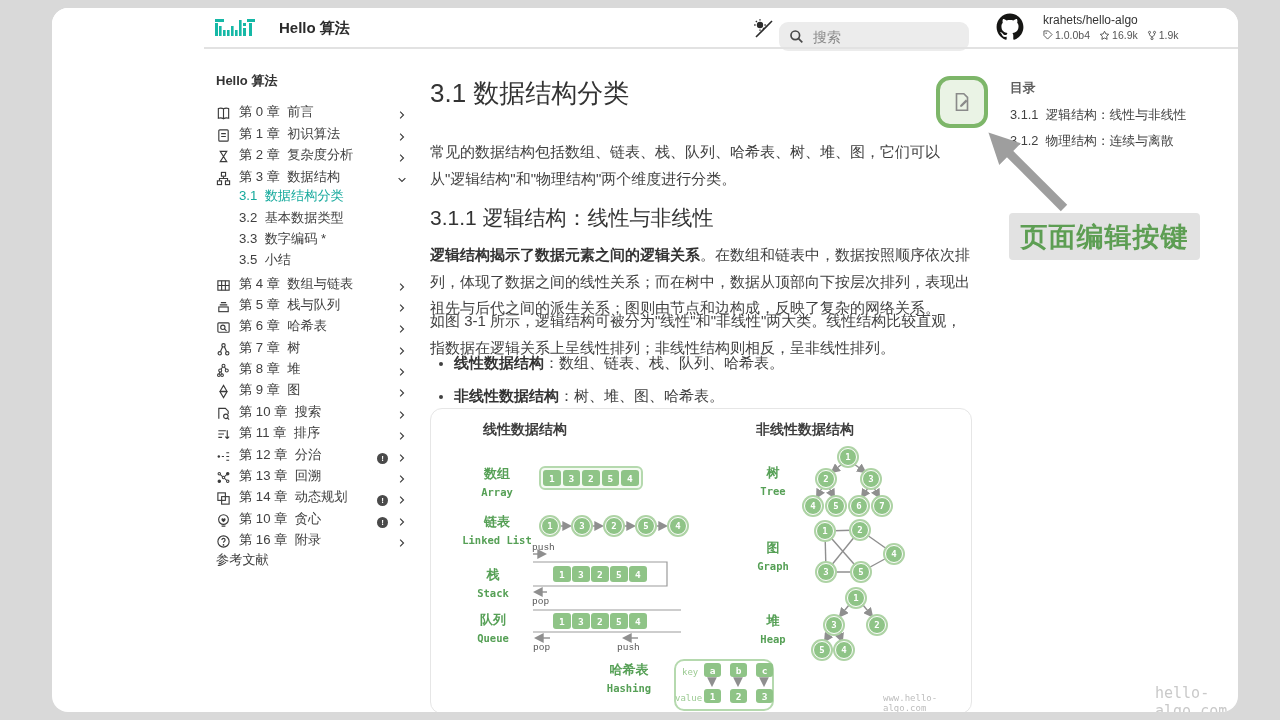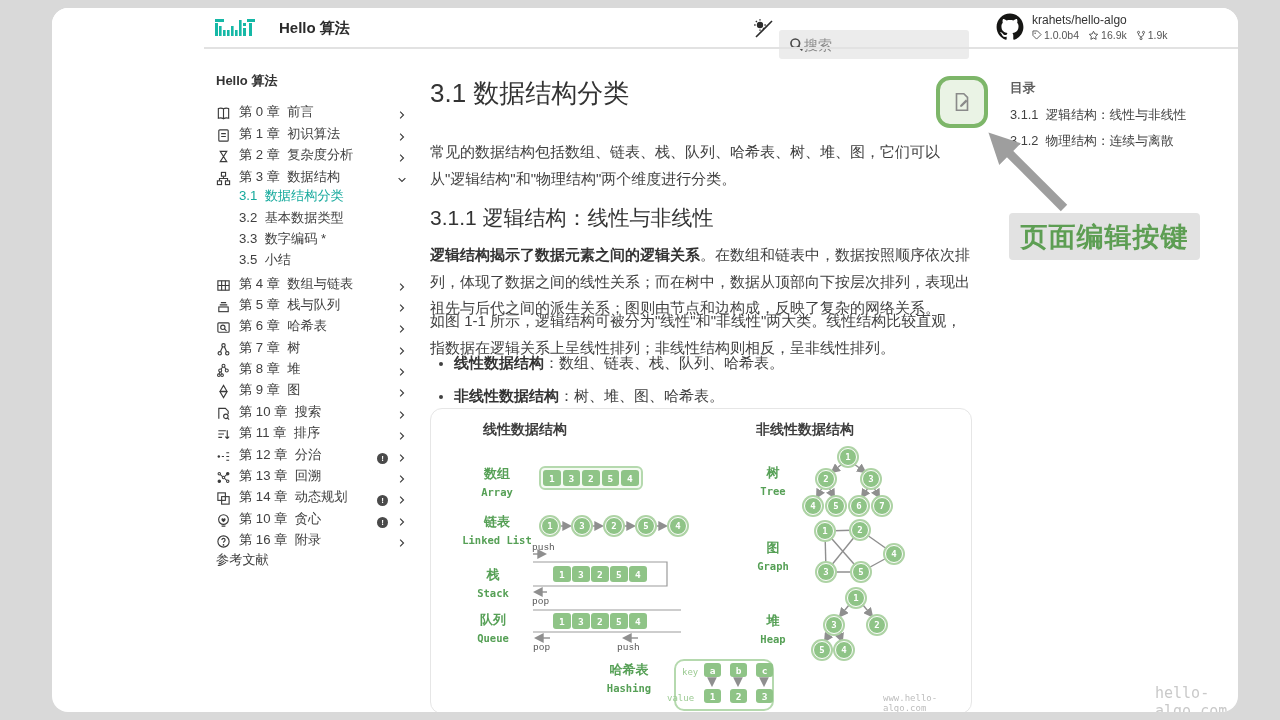--- a/index.html
+++ b/index.html
@@ -7,26 +7,26 @@
     font-family:"Liberation Sans","DejaVu Sans",sans-serif; }
   .card { position:absolute; left:8px; top:8px; width:1186px; height:704px;
     background:#ffffff; border-radius:16px; overflow:hidden;margin-left:44px; }
 
   
   .hdr { position:absolute; left:0; top:0; width:100%; height:41px; background:#fff; }
   .hdr::after { content:""; position:absolute; left:152px; right:0; bottom:0; height:2px; background:#e2e2e2; }
   .logo { position:absolute; left:162px; top:9px; }
   .site-title { position:absolute; left:227px; top:11px; font-size:15px; font-weight:bold; color:#2b2b2b; }
   .theme-ic { position:absolute; left:700px; top:9px; width:24px; height:24px; cursor:pointer; }
-  .searchbox { position:absolute; left:727px; top:22px; width:190px; height:29px; background:#ececec;
-    border-radius:3px; display:flex; align-items:center; padding:0 10px; }
+  .searchbox { position:absolute; left:727px; top:14px; width:190px; height:29px; background:#ececec;
+    border-radius:9px; display:flex; align-items:center; padding:0 10px; gap:9px; }
   .searchbox input { border:none; background:transparent; outline:none; font-size:14px; color:#444; width:130px;
     font-family:inherit; }
   .searchbox input::placeholder { color:#8a8a8a; }
-  .repo { position:absolute; left:944px; top:5px; display:flex; gap:8px; align-items:center; cursor:pointer; }
+  .repo { position:absolute; left:944px; top:5px; display:flex; gap:19px; align-items:center; cursor:pointer; }
   .repo-name { font-size:12px; color:#333; }
   .repo-stats { display:flex; gap:9px; margin-top:2px; font-size:10.5px; color:#555; align-items:center; }
   .repo-stats span { display:flex; align-items:center; gap:2px; }
 
   
   .sidebar { position:absolute; left:164px; top:62px; width:192px; }
   .sb-title { font-size:13px; font-weight:bold; color:#333; height:22px; display:flex; align-items:center; margin-bottom:8px; }
   .nav-row { height:21.4px; display:flex; align-items:flex-end; gap:8px; font-size:13.2px; color:#404040; cursor:pointer; }
   .nav-row .lbl { flex:1; white-space:pre; }
   .nav-row svg.ic { flex:0 0 15px; }
@@ -410,21 +410,21 @@
       <path d="M10 15.5l6.2-6.2 1.8 1.8-6.2 6.2H10v-1.8z" fill="#8a8a8a" stroke="none"></path>
     </svg>
   </div>
 
   <p class="p" style="top:131px">常见的数据结构包括数组、链表、栈、队列、哈希表、树、堆、图，它们可以从"逻辑结构"和"物理结构"两个维度进行分类。</p>
 
   <h2 class="h2">3.1.1  逻辑结构：线性与非线性</h2>
 
   <p class="p" style="top:234px"><b>逻辑结构揭示了数据元素之间的逻辑关系</b><span>。在数组和链表中，数据按照顺序依次排列，体现了数据之间的线性关系；而在树中，数据从顶部向下按层次排列，表现出祖先与后代之间的派生关系；图则由节点和边构成，反映了复杂的网络关系。</span></p>
 
-  <p class="p" style="top:300px">如图 1-1 所示，逻辑结构可被分为"线性"和"非线性"两大类。线性结构比较直观，指数据在逻辑关系上呈线性排列；非线性结构则相反，呈非线性排列。</p>
+  <p class="p" style="top:300px">如图 3-1 所示，逻辑结构可被分为"线性"和"非线性"两大类。线性结构比较直观，指数据在逻辑关系上呈线性排列；非线性结构则相反，呈非线性排列。</p>
 
   <ul class="ul">
     <li class="li"><b>线性数据结构</b><span>：数组、链表、栈、队列、哈希表。</span></li>
     <li class="li"><b>非线性数据结构</b><span>：树、堆、图、哈希表。</span></li>
   </ul>
 
   <div class="toc">
     <div class="toc-title">目录</div>
     <div class="toc-item">3.1.1  逻辑结构：线性与非线性</div>
     <div class="toc-item">3.1.2  物理结构：连续与离散</div>
@@ -546,21 +546,21 @@
     </div>
     <span class="ft" style="left:102px; top:233px">pop</span>
     <span class="ft" style="left:186px; top:233px">push</span>
 
     <div class="flabel" style="left:158px; top:252px; width:80px">
       <span class="zh">哈希表</span>
         <span class="en">Hashing</span>
     </div>
     <div class="hashwrap"></div>
     <span class="hlbl" style="left:251px; top:258px">key</span>
-    <span class="hlbl" style="left:236px; top:284px">value</span>
+    <span class="hlbl" style="left:244px; top:284px">value</span>
     <div class="cellrow" style="left:273px; top:254px; gap:9px">
       <span class="cell" style="width:17px;height:14px">a</span>
       <span class="cell" style="width:17px;height:14px">b</span>
       <span class="cell" style="width:17px;height:14px">c</span>
     </div>
     <div class="cellrow" style="left:273px; top:280px; gap:9px">
       <span class="cell" style="width:17px;height:14px">1</span>
       <span class="cell" style="width:17px;height:14px">2</span>
       <span class="cell" style="width:17px;height:14px">3</span>
     </div>

